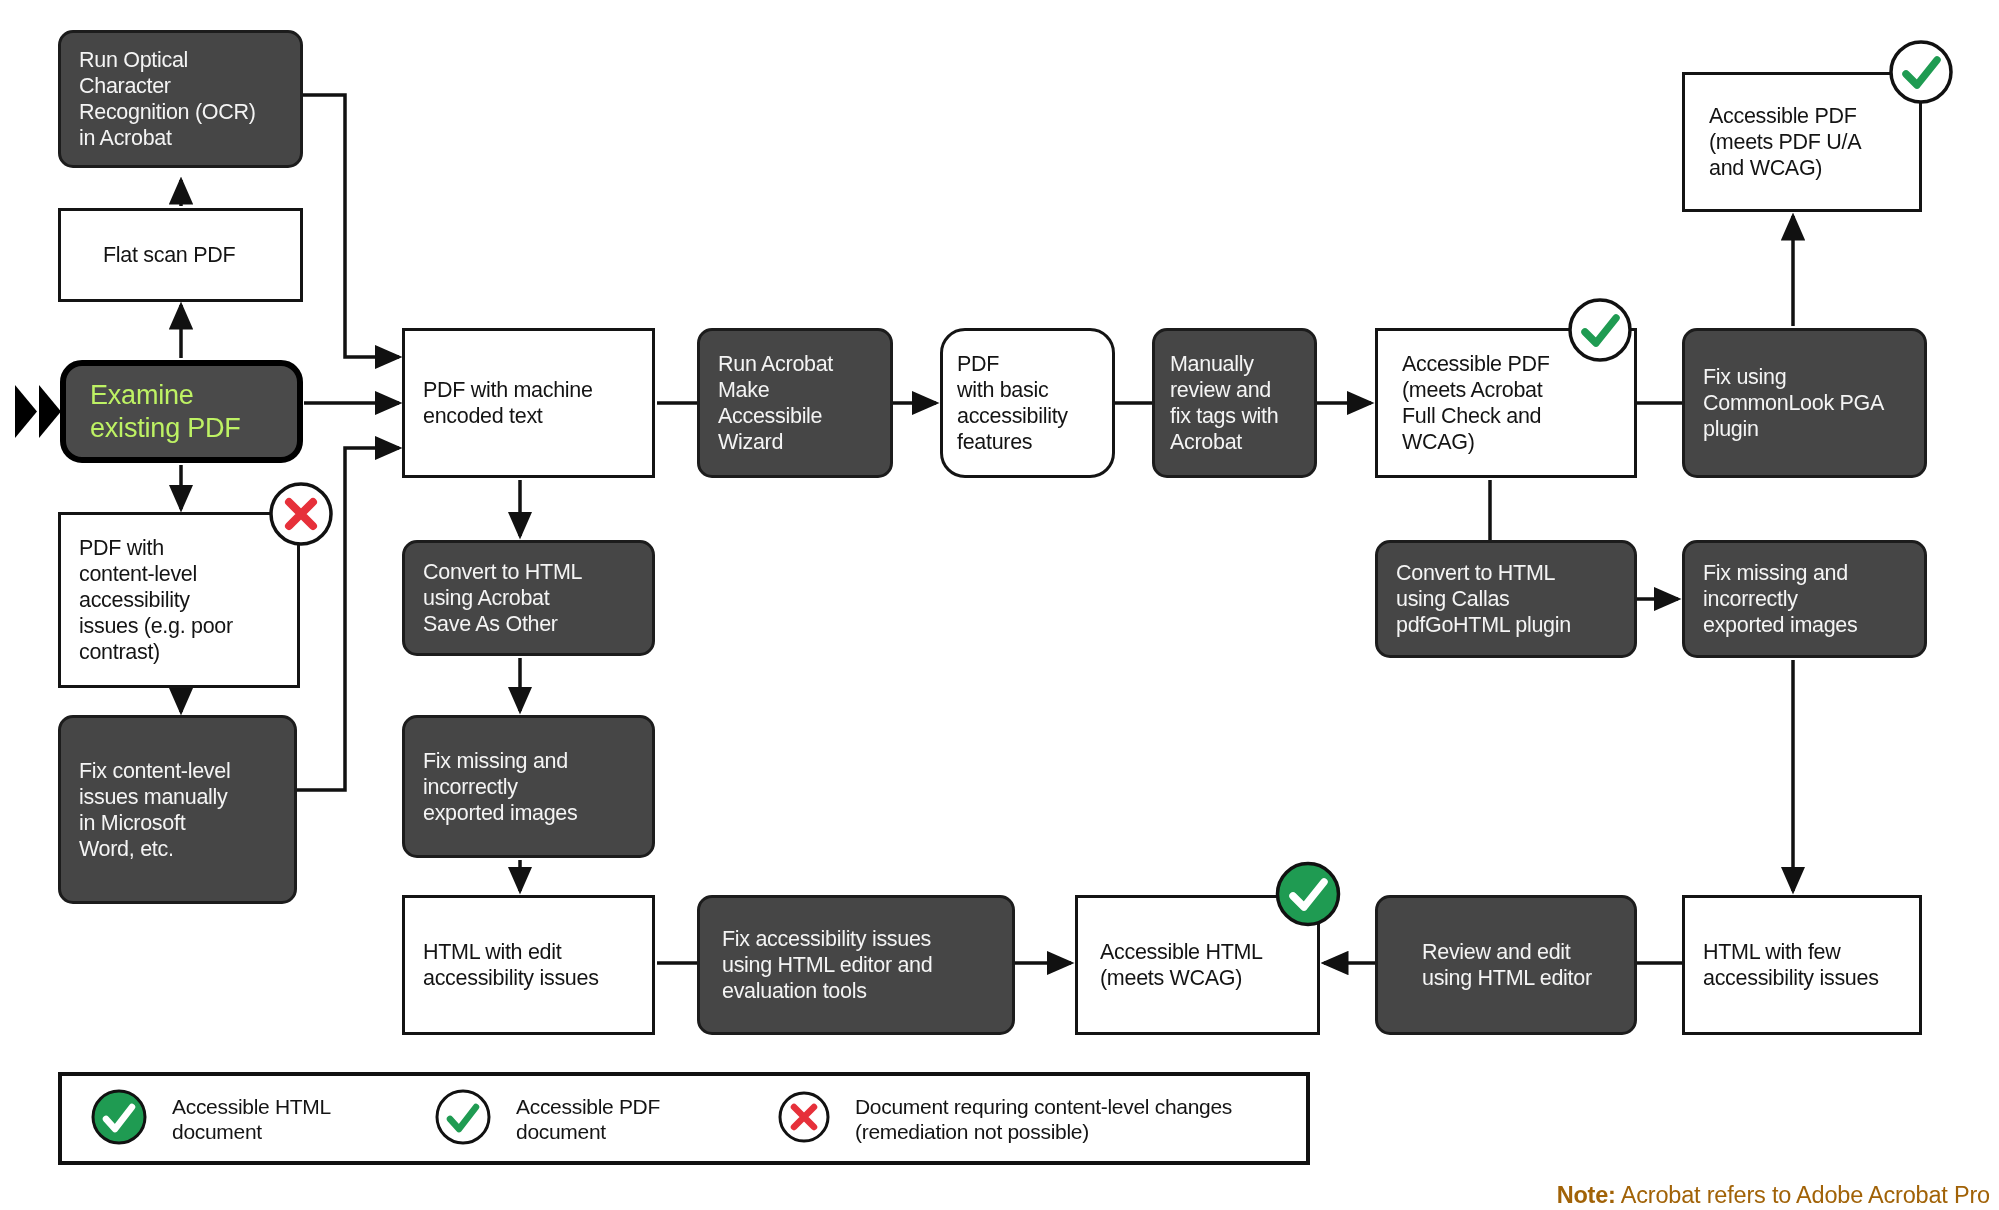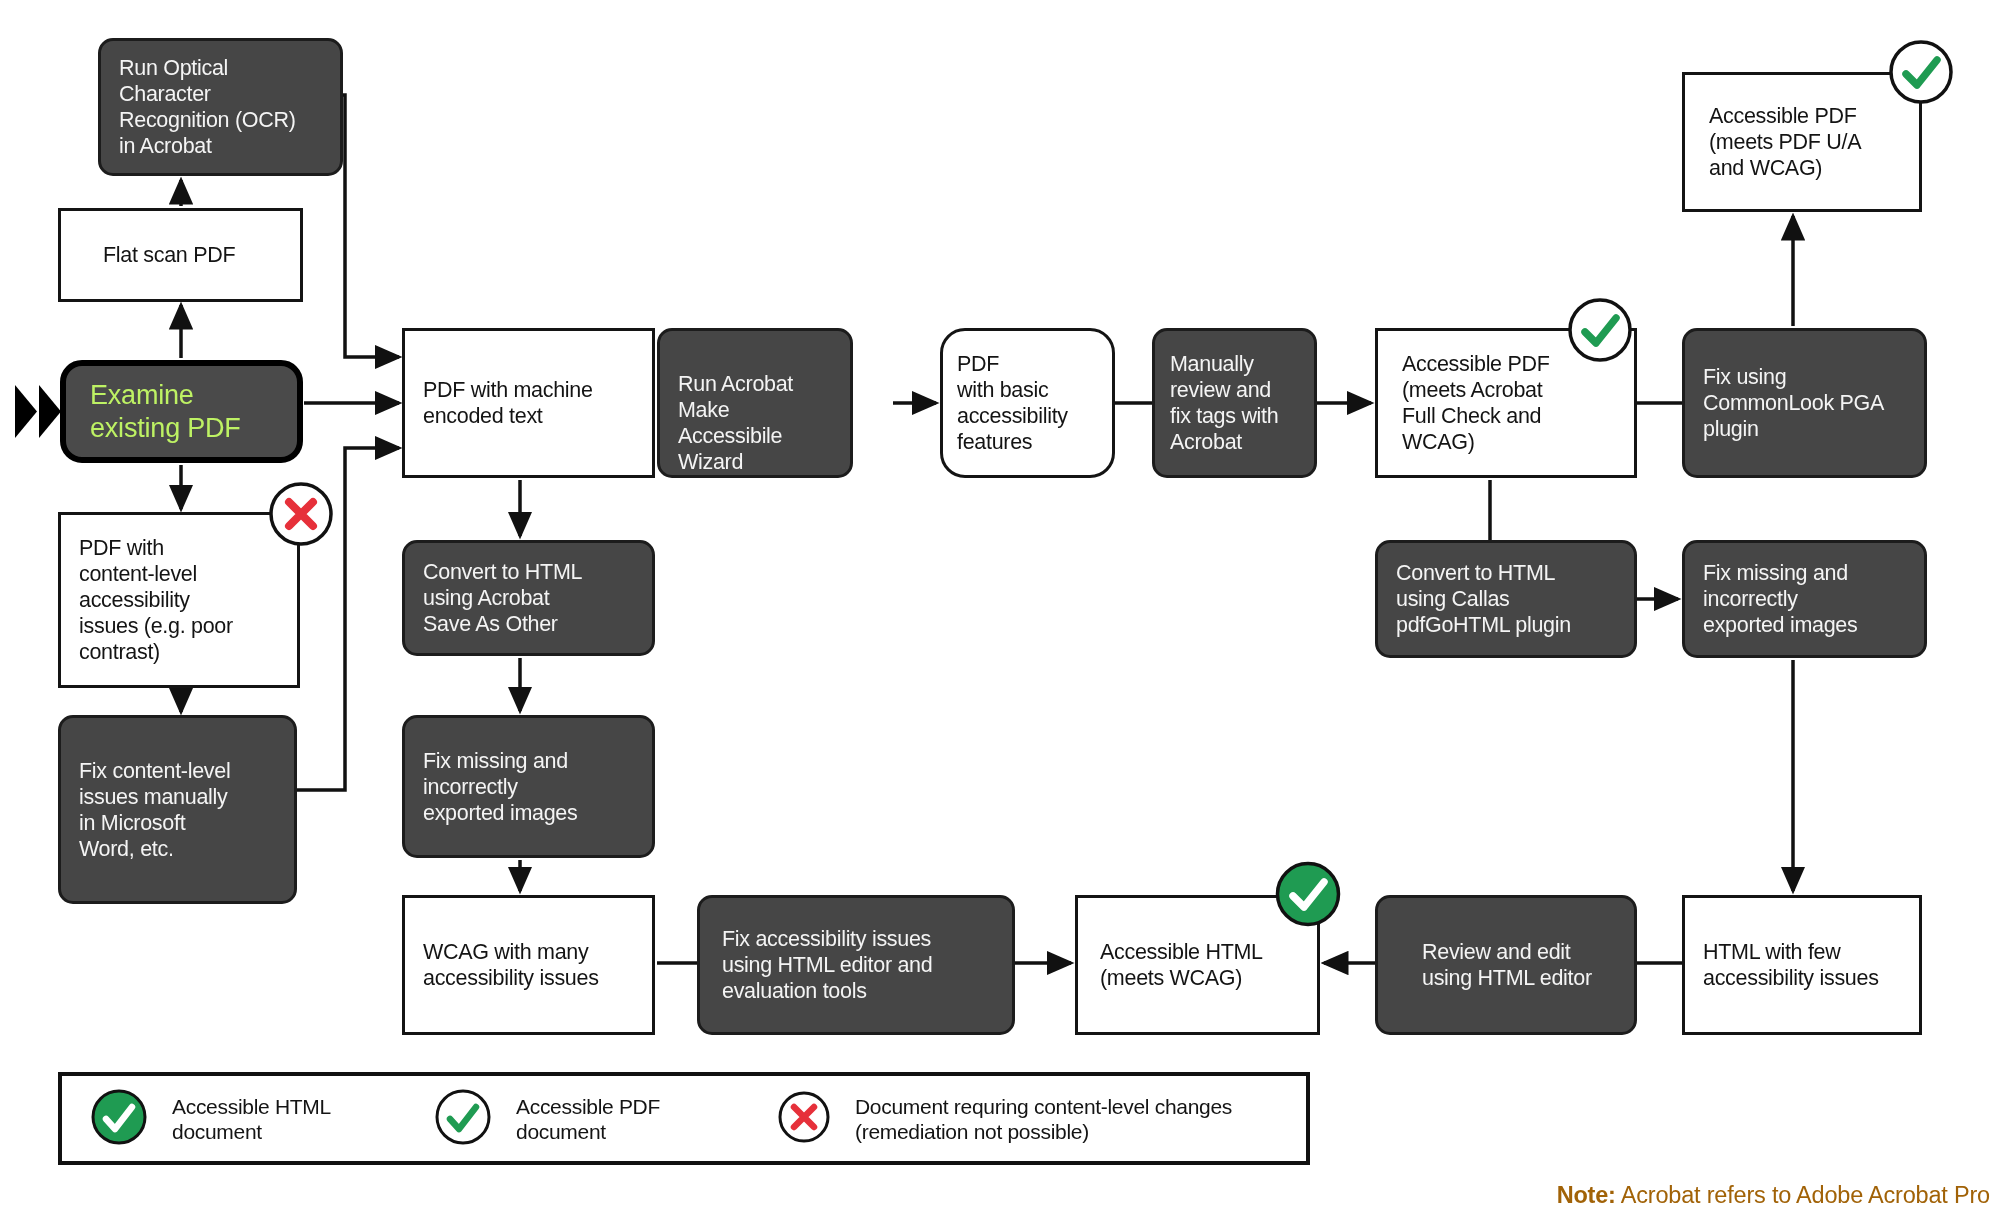--- a/index.html
+++ b/index.html
@@ -59,21 +59,21 @@
       <polyline points="1490,480 1490,542"></polyline>
       <polyline points="1637,599 1678,599" marker-end="url(#ah)"></polyline>
       <polyline points="1793,660 1793,891" marker-end="url(#ah)"></polyline>
       <polyline points="1682,963 1637,963"></polyline>
       <polyline points="1375,963 1324,963" marker-end="url(#ah)"></polyline>
       <polyline points="657,963 697,963"></polyline>
       <polyline points="1015,963 1071,963" marker-end="url(#ah)"></polyline>
     </g>
   </svg>
 
-  <div class="node dark" style="left:58px;top:38px;width:245px;height:138px;margin-left:40px;"><span class="lbl">Run Optical
+  <div class="node dark" style="left:58px;top:30px;width:245px;height:138px;"><span class="lbl">Run Optical
 Character
 Recognition (OCR)
 in Acrobat</span></div>
   <div class="node light fs-pad" style="left:58px;top:208px;width:245px;height:94px;justify-content:center;"><span class="lbl">Flat scan PDF</span></div>
   <div class="node ep" style="left:60px;top:360px;width:243px;height:103px;"><span class="lbl">Examine
 existing PDF</span></div>
   <div class="node light" style="left:58px;top:512px;width:242px;height:176px;"><span class="lbl">PDF with
 content-level
 accessibility
 issues (e.g. poor
@@ -84,24 +84,24 @@
 Word,  etc.</span></div>
 
   <div class="node light" style="left:402px;top:328px;width:253px;height:150px;"><span class="lbl">PDF with machine
 encoded text</span></div>
   <div class="node dark" style="left:402px;top:540px;width:253px;height:116px;"><span class="lbl">Convert to HTML
 using Acrobat
 Save As Other</span></div>
   <div class="node dark" style="left:402px;top:715px;width:253px;height:143px;"><span class="lbl">Fix missing and
 incorrectly
 exported images</span></div>
-  <div class="node light" style="left:402px;top:895px;width:253px;height:140px;"><span class="lbl">WCAG with many
+  <div class="node light" style="left:402px;top:895px;width:253px;height:140px;"><span class="lbl">HTML with edit
 accessibility issues</span></div>
 
-  <div class="node dark" style="left:657px;top:328px;width:196px;height:150px;align-items:flex-end;"><span class="lbl">Run Acrobat
+  <div class="node dark" style="left:697px;top:328px;width:196px;height:150px;"><span class="lbl">Run Acrobat
 Make
 Accessibile
 Wizard</span></div>
   <div class="node light" style="left:940px;top:328px;width:175px;height:150px;padding:0 14px;border-radius:25px;"><span class="lbl">PDF
 with basic
 accessibility
 features</span></div>
   <div class="node dark" style="left:1152px;top:328px;width:165px;height:150px;padding:0 15px;"><span class="lbl">Manually
 review and
 fix tags with

